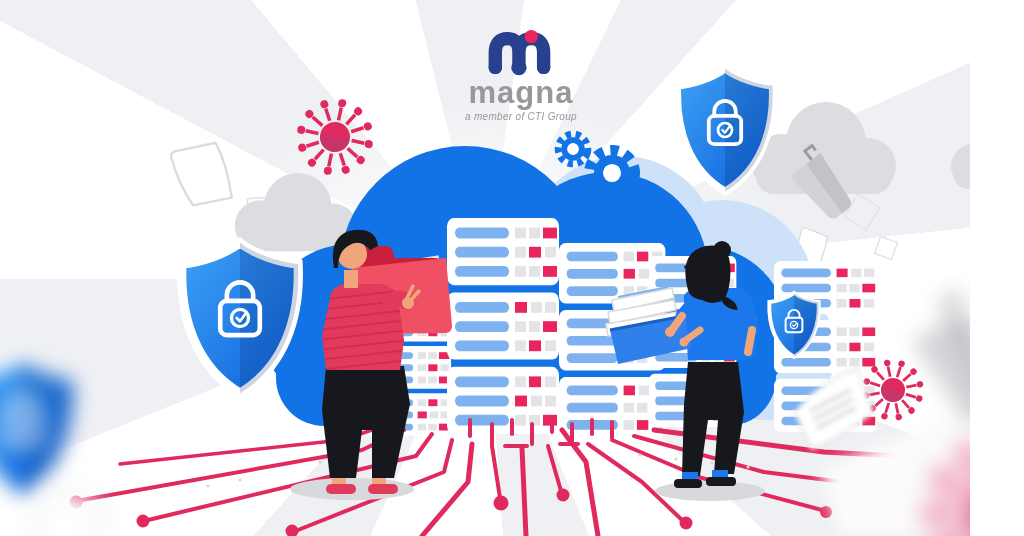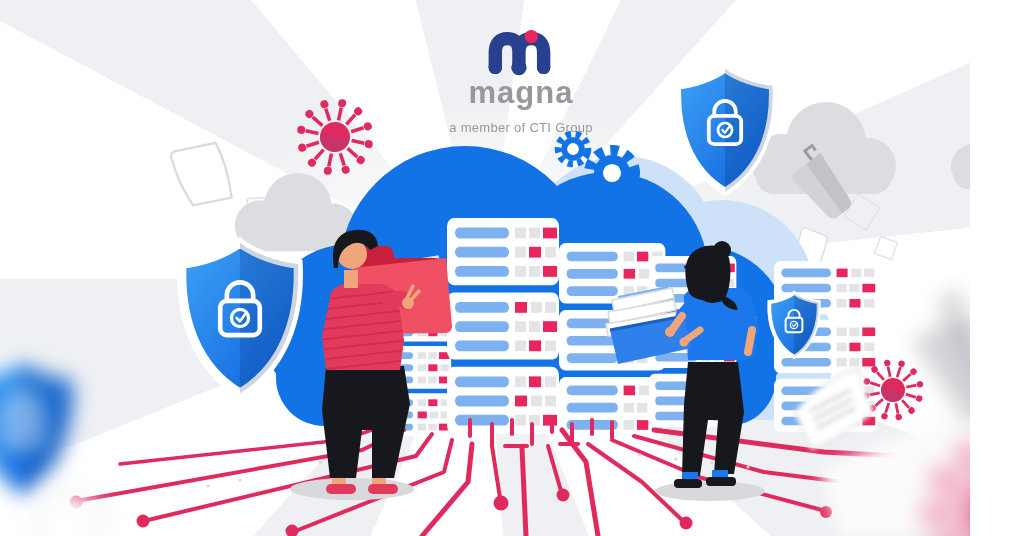--- a/index.html
+++ b/index.html
@@ -49,21 +49,21 @@
   .bl8{filter:blur(8px)}
   .logo{
     position:absolute;left:443px;top:28px;width:156px;
     display:flex;flex-direction:column;align-items:center;z-index:5;
   }
   .logo-text{
     color:var(--logo-text-gray);font-size:31px;font-weight:bold;
     letter-spacing:1px;line-height:1;margin-top:1px;
   }
   .logo-tagline{
-    color:var(--logo-text-gray);font-size:13px;margin-top:12px;
+    color:var(--logo-text-gray);font-size:10px;font-style:italic;margin-top:3px;
     letter-spacing:.3px;
   }
 </style>
 </head>
 <body>
 
 <div class="scene">
 
 <svg width="1024" height="536" viewBox="0 0 1024 536">
   <defs>

